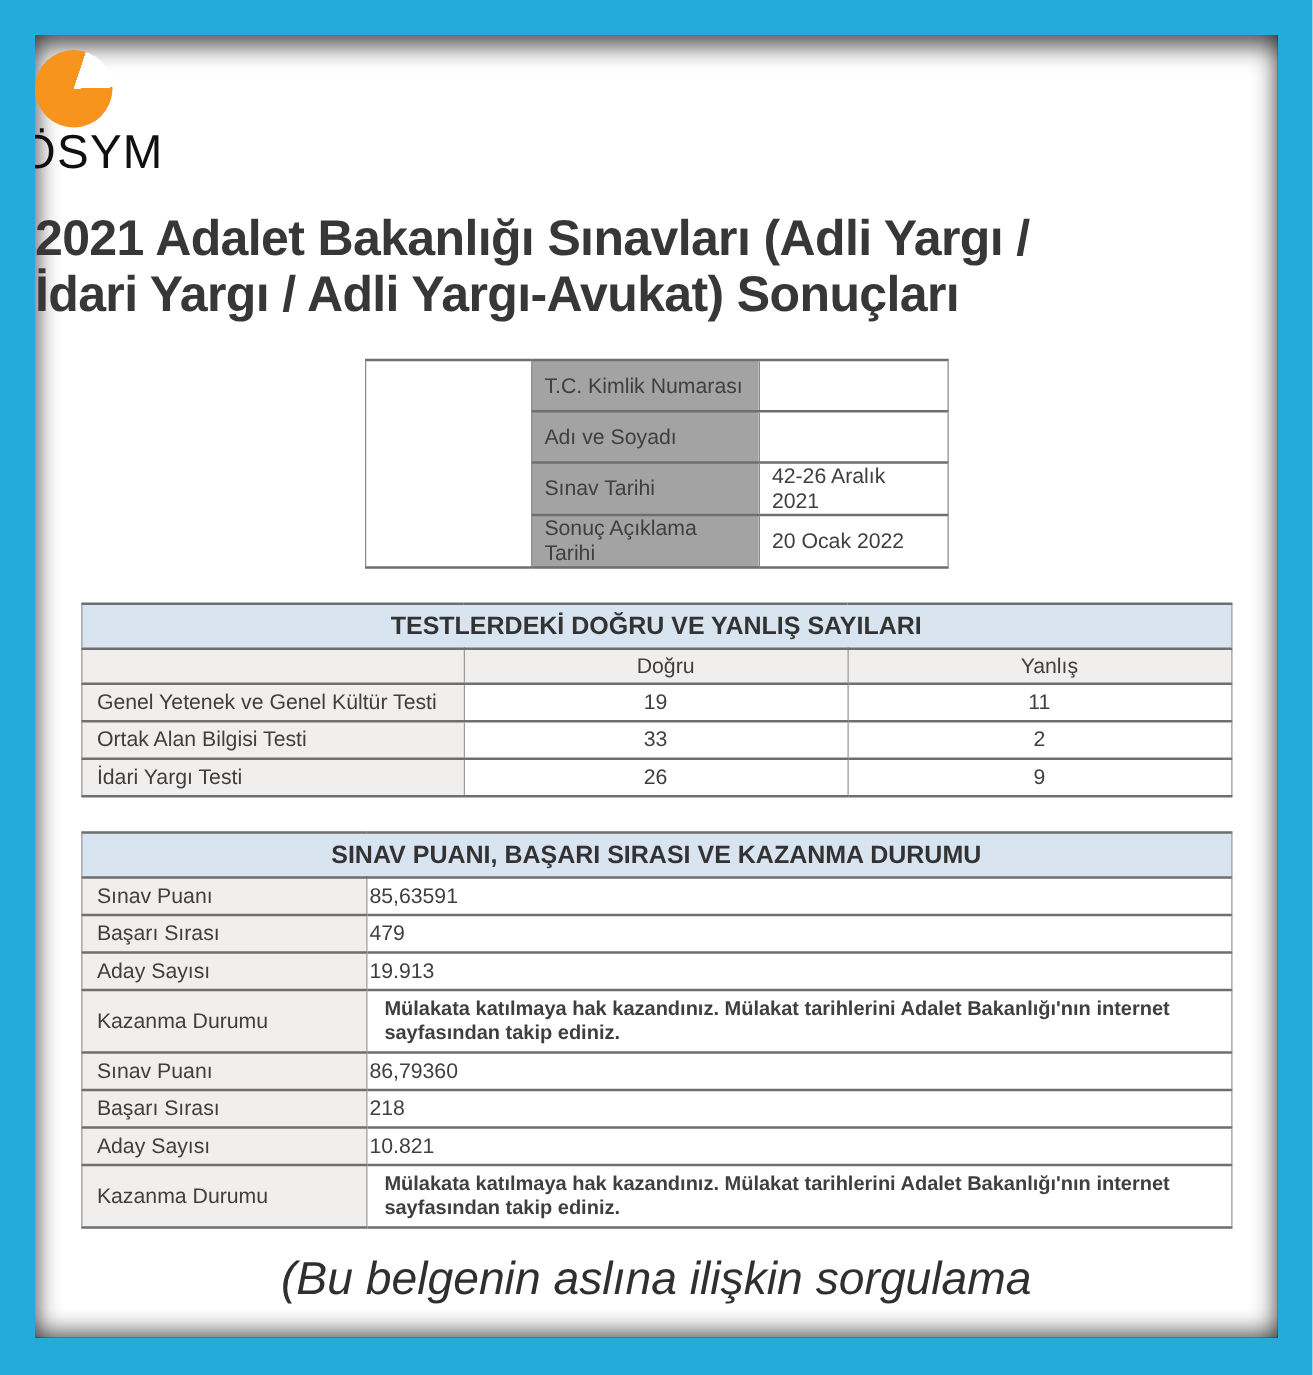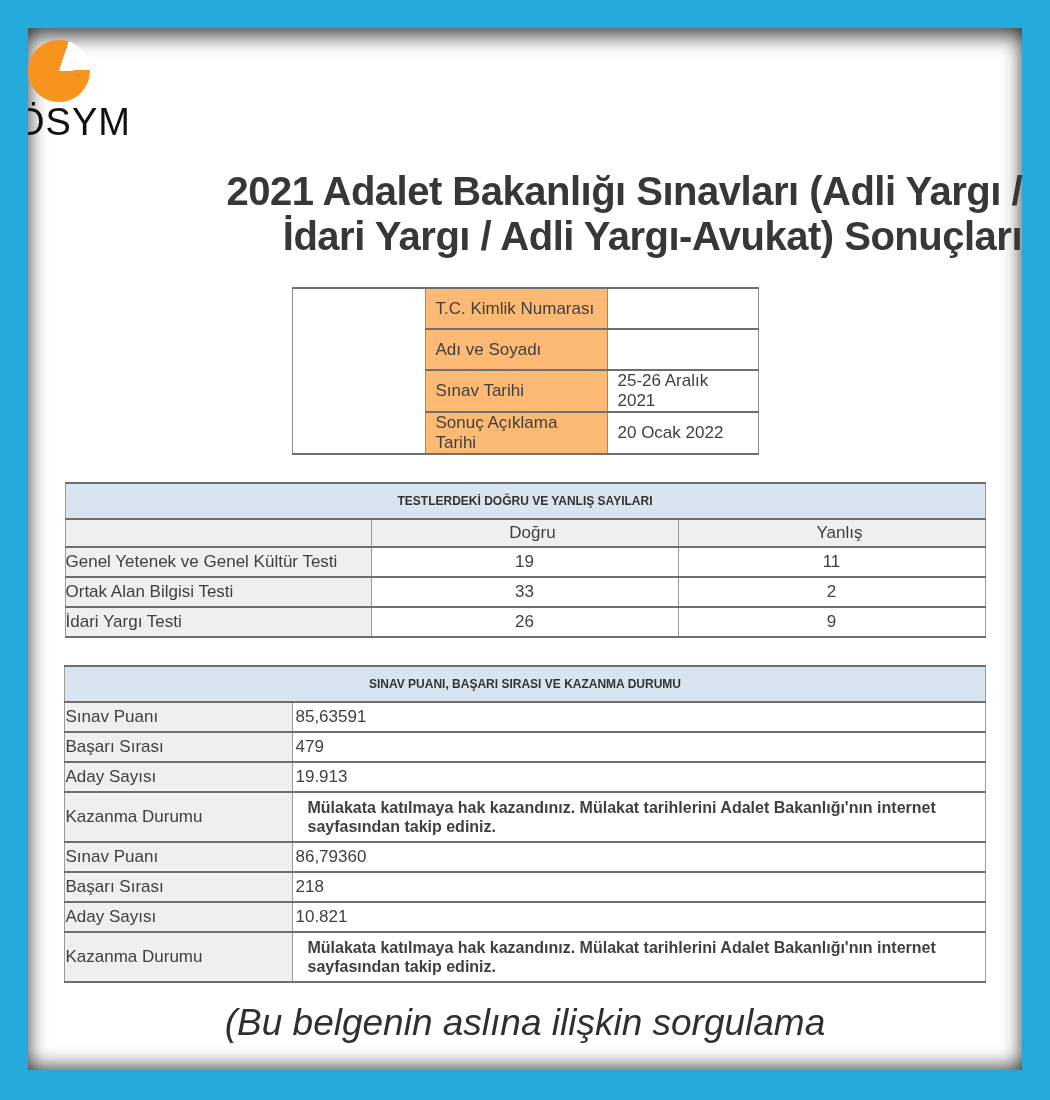--- a/index.html
+++ b/index.html
@@ -40,21 +40,21 @@
     font-size: 38px;
     letter-spacing: 1px;
     color: #101010;
     margin-left: -13px;
     margin-top: 1px;
     line-height: 1;
   }
   
   .doc-title {
     margin-top: 28px;
-    text-align: right;
+    text-align: left;
     font-size: 40px;
     font-weight: bold;
     color: #373737;
     line-height: 45px;
     letter-spacing: -0.5px;
   }
   
   .info-table {
     margin: 28px auto 0 auto;
     border-collapse: collapse;
@@ -66,49 +66,49 @@
     border-top: 2px solid #6f6f6f;
     border-bottom: 2px solid #6f6f6f;
     height: 41px;
     font-size: 17px;
     color: #3f3f3f;
     padding: 0 10px;
     vertical-align: middle;
     background: #ffffff;
   }
   .info-table td.photo-cell { background: #ffffff; }
-  .info-table td.lbl { background: #fdba74; }
+  .info-table td.lbl { background: #a3a3a3; }
   
   .grid {
     margin: 27px auto 0 auto;
     border-collapse: collapse;
     table-layout: fixed;
     width: 920px;
   }
   .grid td {
     border: 1px solid #9a9a9a;
     border-top: 2px solid #6f6f6f;
     border-bottom: 2px solid #6f6f6f;
     font-size: 17px;
     color: #3f3f3f;
     vertical-align: middle;
     background: #ffffff;
   }
   .grid .band {
     background: #d9e4f1;
     text-align: center;
     font-weight: bold;
-    font-size: 12px;
+    font-size: 20px;
     color: #333333;
     height: 36px;
   }
   .grid .lbl {
     background: #f1efed;
     text-align: left;
-    padding-left: 0;
+    padding-left: 12px;
     height: 30px;
   }
   .grid .num { text-align: center; height: 30px; }
   .grid .subhead { background: #f1efed; text-align: center; font-size: 17px; height: 28px; padding-left: 16px; }
   .grid .val { text-align: left; padding-left: 2px; height: 29px; }
   .grid .val-bold {
     text-align: left;
     padding: 5px 14px;
     font-weight: bold;
     font-size: 16px;
@@ -151,21 +151,21 @@
       <td class="photo-cell" rowspan="4"></td>
       <td class="lbl">T.C. Kimlik Numarası</td>
       <td></td>
     </tr>
     <tr>
       <td class="lbl">Adı ve Soyadı</td>
       <td></td>
     </tr>
     <tr>
       <td class="lbl">Sınav Tarihi</td>
-      <td>25-26 Aralık 2021</td>
+      <td>42-26 Aralık 2021</td>
     </tr>
     <tr>
       <td class="lbl">Sonuç Açıklama Tarihi</td>
       <td>20 Ocak 2022</td>
     </tr>
   </tbody>
     </table>
 
   <table class="grid">
     <colgroup>

